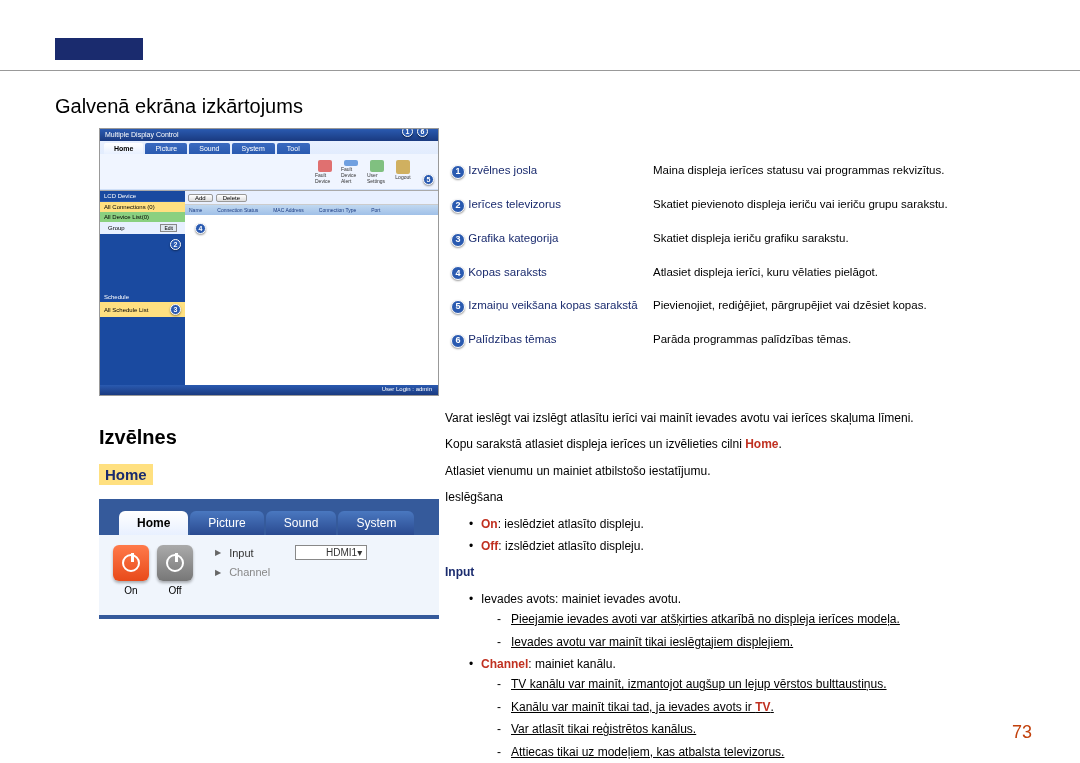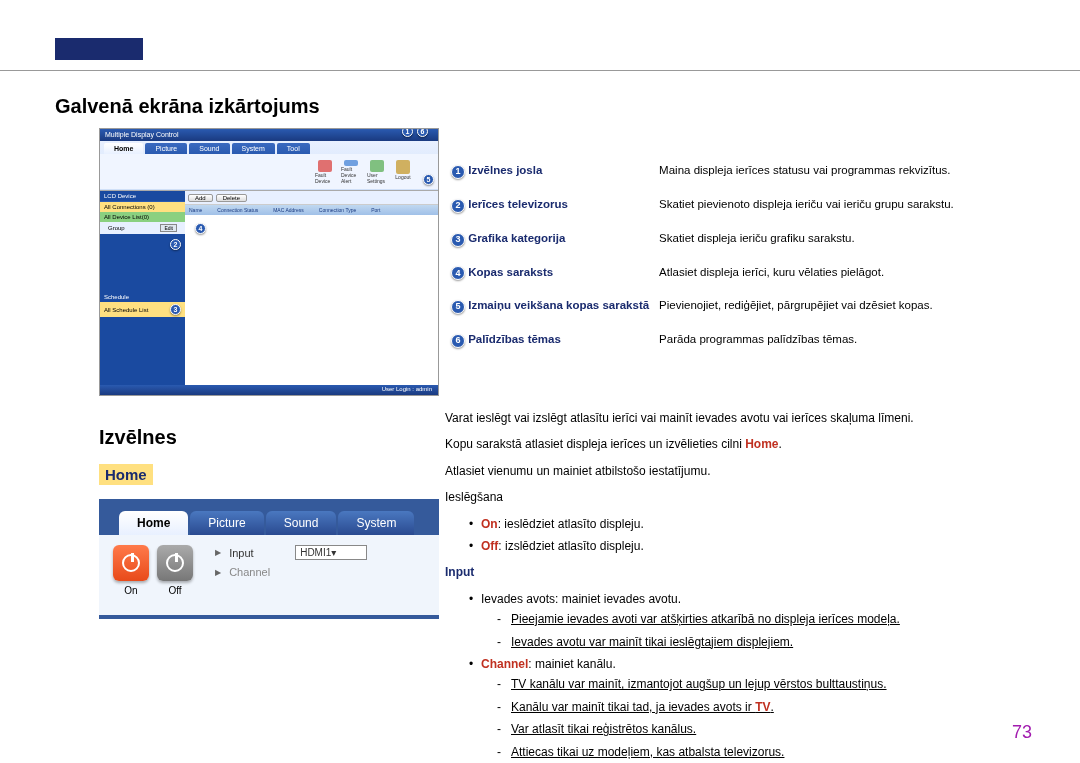--- a/index.html
+++ b/index.html
@@ -29,21 +29,21 @@
     background: #999;
   }
   .page {
     position: absolute;
     top: 95px;
     left: 55px;
     right: 55px;
   }
   h1.main-heading {
     font-size: 20px;
-    font-weight: bold;
+    font-weight: normal;
     color: #000;
     margin-bottom: 10px;
   }
   .left-col {
     float: left;
     width: 340px;
     margin-left: 44px;
   }
   .right-col {
     float: right;
@@ -239,21 +239,21 @@
     padding: 8px 4px;
     vertical-align: top;
     font-size: 11.5px;
     line-height: 1.3;
   }
   .legend-row td.label-cell {
     width: 200px;
     white-space: nowrap;
   }
   .legend-label {
-    font-weight: bold;
+    font-weight: normal;
     color: #1a2b6e;
   }
   .clear { clear: both; }
   h1.section-heading {
     font-size: 20px;
     font-weight: bold;
     color: #000;
     margin: 30px 0 15px 0;
   }
   .highlight-heading {
@@ -332,21 +332,21 @@
   }
   .input-rows .row.active-row { color: #333; }
   .input-rows .lbl { width: 58px; }
   .input-select {
     border: 1px solid #888;
     background: #fff;
     font-size: 10px;
     padding: 1px 4px;
     width: 72px;
     display: flex;
-    justify-content: flex-start;
+    justify-content: flex-end;
     align-items: center;
   }
   .arrow-small { font-size: 8px; color: #666; }
   .text-block {
     font-size: 12px;
     line-height: 1.7;
     color: #000;
   }
   .text-block p { margin-bottom: 6px; }
   .bold-blue { color: #1a2b6e; font-weight: bold; }
@@ -381,21 +381,21 @@
     content: "-";
     position: absolute;
     left: 0;
     color: #000;
   }
   .page-num {
     position: absolute;
     bottom: 20px;
     right: 48px;
     font-size: 18px;
-    color: #a21caf;
+    color: #c2410c;
   }
   .hometab-hl { color: #c03020; font-weight: bold; }
 </style>
 </head>
 <body>
 
 <div class="top-bar"></div>
 <div class="top-line"></div>
 
 <div class="page">

